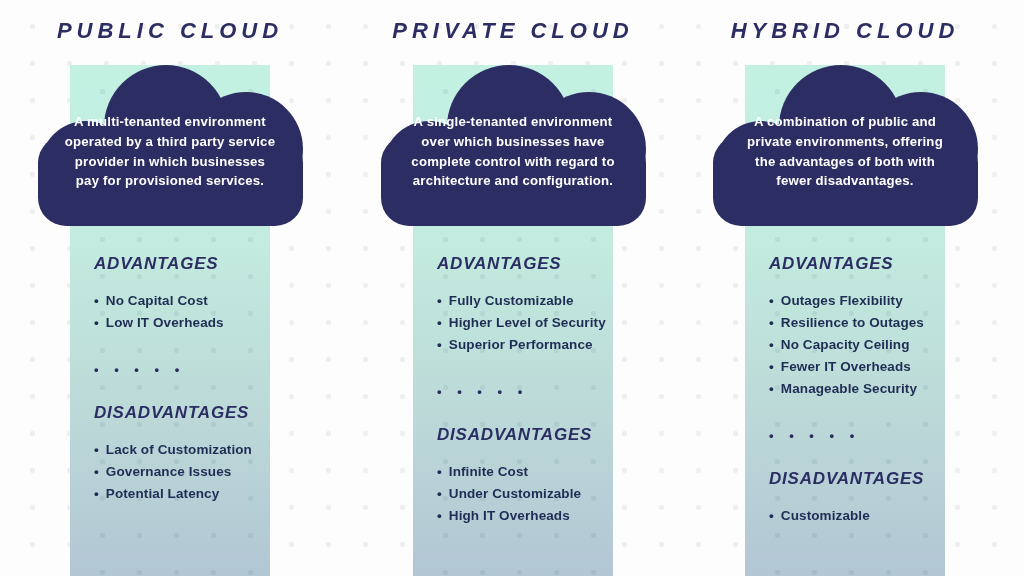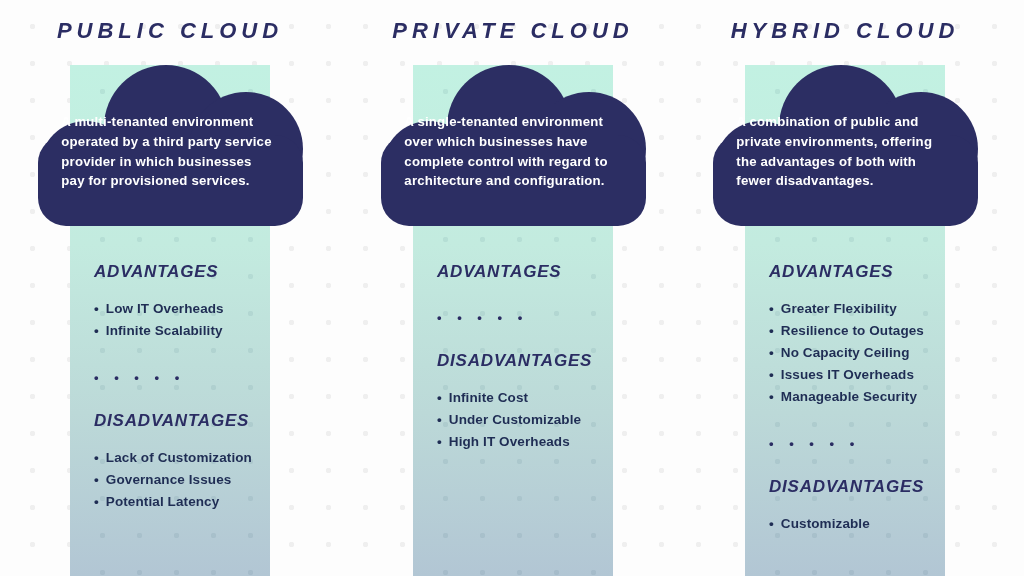--- a/index.html
+++ b/index.html
@@ -28,26 +28,26 @@
       radial-gradient(rgba(20,70,90,0.08) 2.5px, transparent 3px),
       linear-gradient(180deg,#c2f1e2 0%,#c3ebdf 35%,#bcd9d8 68%,#b2c6d4 100%);
     background-size:37px 37px,100% 100%;
     background-position:14px 8px,0 0;
     z-index:1;
   }
 
   .cloud-wrap{position:relative;margin:19px auto 0;width:265px;height:163px;z-index:2;}
   .cloud-svg{position:absolute;left:0;top:0;width:265px;height:163px;}
   .cloud-text{
-    position:absolute;left:9%;right:9%;top:49px;
+    position:absolute;left:9%;right:9%;top:49px;text-align:center;
     color:#ffffff;font-size:13.2px;font-weight:bold;line-height:1.5;
     letter-spacing:0.2px;
   }
 
-  .content{position:relative;z-index:2;width:204px;margin:16px auto;padding:20px 10px 0 26px;box-sizing:border-box;}
+  .content{position:relative;z-index:2;width:204px;margin:8px auto;padding:20px 10px 0 26px;box-sizing:border-box;}
   .section-heading{
     font-size:17px;font-weight:bold;font-style:italic;
     letter-spacing:0.8px;color:#2b2d63;
   }
   ul.items{list-style:none;margin:16px 0 0 0;padding:0;}
   ul.items li{
     font-size:13.5px;font-weight:bold;color:#1f2d54;
     line-height:22px;letter-spacing:0.1px;white-space:nowrap;
   }
   ul.items li::before{content:"\2022";margin-right:7px;}
@@ -70,22 +70,22 @@
         <circle cx="48" cy="104" r="46"></circle>
         <circle cx="208" cy="86" r="57"></circle>
         <rect x="0" y="72" width="265" height="91" rx="28"></rect>
       </g>
     </svg>
     <div class="cloud-text">A multi-tenanted environment operated by a third party service provider in which businesses pay for provisioned services.</div>
   </div>
   <div class="content">
     <div class="section-heading">ADVANTAGES</div>
     <ul class="items">
+      <li>No Capital Cost</li>
       <li>Low IT Overheads</li>
-      <li>Infinite Scalability</li>
     </ul>
     <div class="dots-divider">•  •  •  •  •</div>
     <div class="section-heading dis-heading">DISADVANTAGES</div>
     <ul class="items">
       <li>Lack of Customization</li>
       <li>Governance Issues</li>
       <li>Potential Latency</li>
     </ul>
   </div>
 </div>
@@ -99,20 +99,25 @@
         <circle cx="128" cy="64" r="62"></circle>
         <circle cx="48" cy="104" r="46"></circle>
         <circle cx="208" cy="86" r="57"></circle>
         <rect x="0" y="72" width="265" height="91" rx="28"></rect>
       </g>
     </svg>
     <div class="cloud-text">A single-tenanted environment over which businesses have complete control with regard to architecture and configuration.</div>
   </div>
   <div class="content">
     <div class="section-heading">ADVANTAGES</div>
+    <ul class="items">
+      <li>Fully Customizable</li>
+      <li>Higher Level of Security</li>
+      <li>Superior Performance</li>
+    </ul>
     <div class="dots-divider">•  •  •  •  •</div>
     <div class="section-heading dis-heading">DISADVANTAGES</div>
     <ul class="items">
       <li>Infinite Cost</li>
       <li>Under Customizable</li>
       <li>High IT Overheads</li>
     </ul>
   </div>
 </div>
 
@@ -126,24 +131,24 @@
         <circle cx="48" cy="104" r="46"></circle>
         <circle cx="208" cy="86" r="57"></circle>
         <rect x="0" y="72" width="265" height="91" rx="28"></rect>
       </g>
     </svg>
     <div class="cloud-text">A combination of public and private environments, offering the advantages of both with fewer disadvantages.</div>
   </div>
   <div class="content">
     <div class="section-heading">ADVANTAGES</div>
     <ul class="items">
-      <li>Greater Flexibility</li>
+      <li>Outages Flexibility</li>
       <li>Resilience to Outages</li>
       <li>No Capacity Ceiling</li>
-      <li>Issues IT Overheads</li>
+      <li>Fewer IT Overheads</li>
       <li>Manageable Security</li>
     </ul>
     <div class="dots-divider">•  •  •  •  •</div>
     <div class="section-heading dis-heading">DISADVANTAGES</div>
     <ul class="items">
       <li>Customizable</li>
     </ul>
   </div>
 </div>
 

